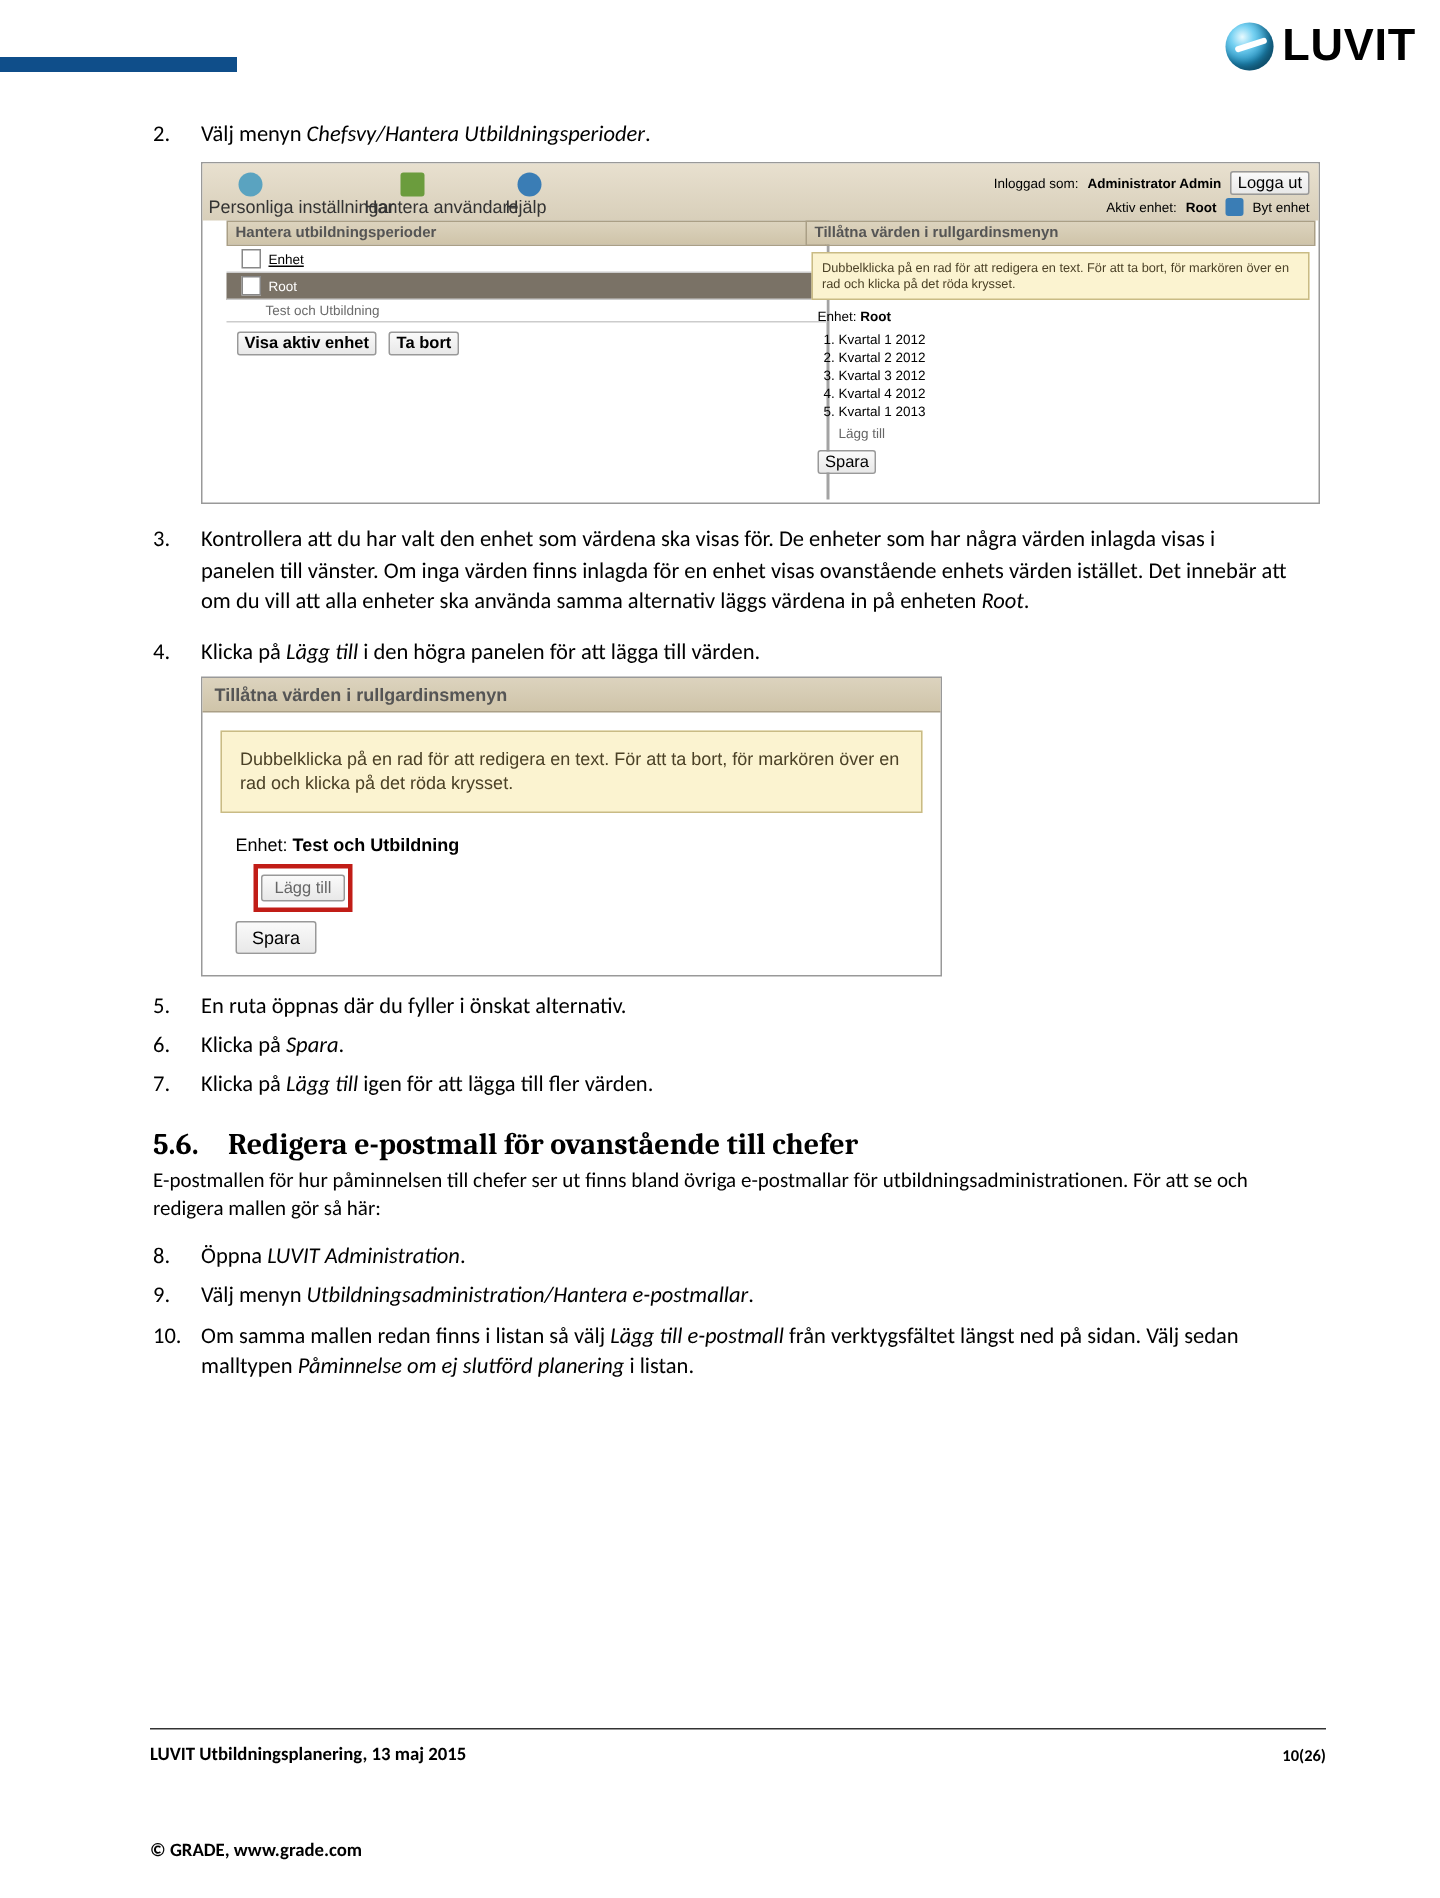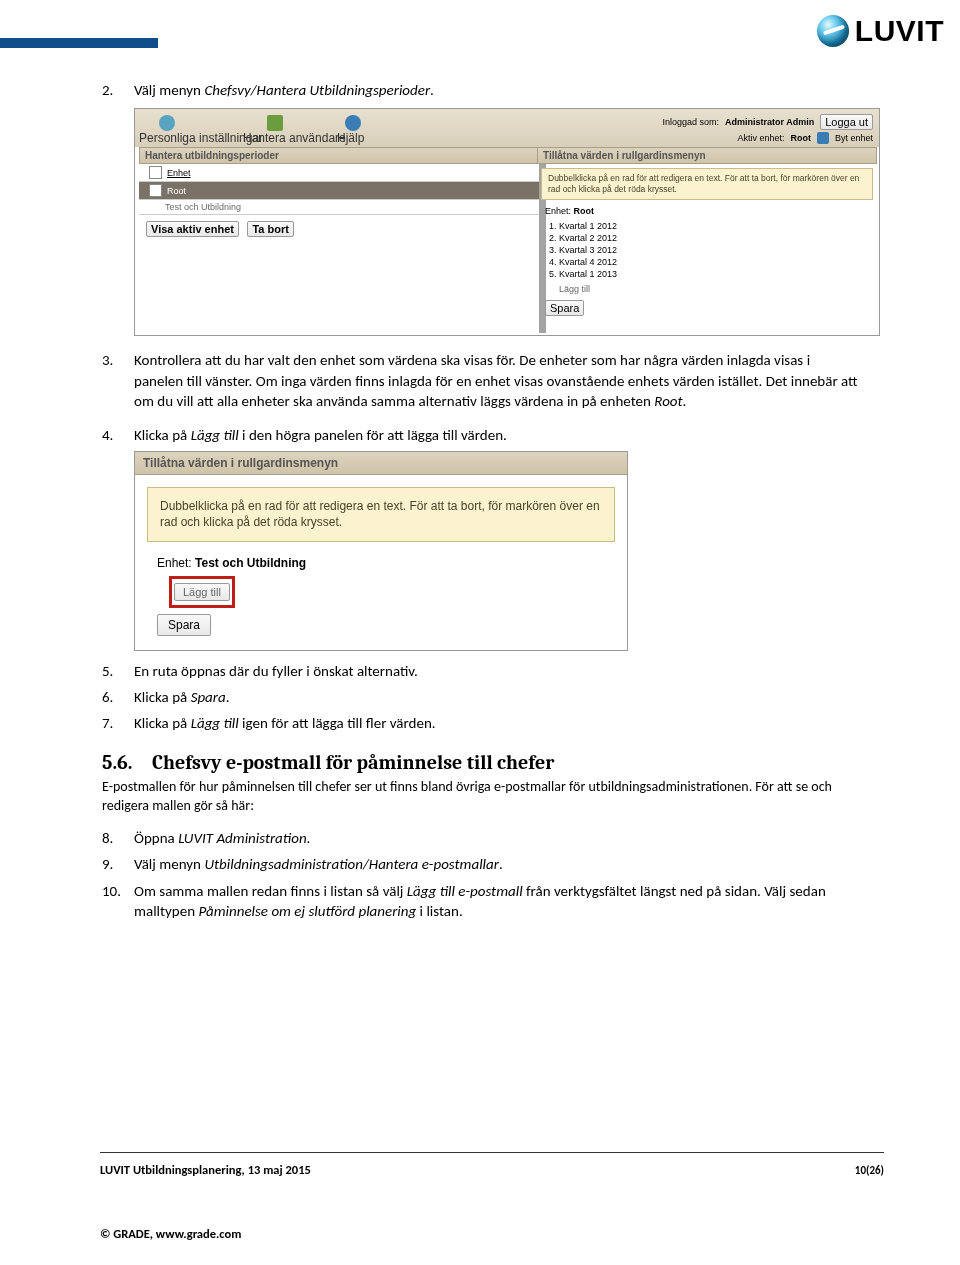--- a/index.html
+++ b/index.html
@@ -22,21 +22,21 @@
   .italic { font-style: italic; }
 
   
   .shot1 { width: 744px; height: 226px; border: 1px solid #999; margin: 8px 0 14px 32px; background:#fff; position: relative; font-family: Arial, sans-serif; }
   .shot1 .topbar { height: 38px; background: linear-gradient(#e8e0cf, #d8cfba); position: relative; }
   .shot1 .topbar .icon { width:16px; height:16px; position:absolute; top:6px; }
   .shot1 .topbar .lbl { position:absolute; top:22px; font-size:12px; color:#333; }
   .shot1 .topright { position:absolute; right:6px; top:4px; font-size:9px; text-align:right; }
   .shot1 .topright .row { display:flex; align-items:center; gap:6px; justify-content:flex-end; padding:1px 0; }
   .shot1 .btn-xs { display:inline-block; border:1px solid #999; background:linear-gradient(#fafafa,#e8e8e8); padding:1px 4px; font-size:11px; border-radius:2px; }
-  .shot1 .panelL { position:absolute; left:4px; top:38px; width:400px; height:186px; border-right:7px solid #a3a3a3; }
+  .shot1 .panelL { position:absolute; left:16px; top:38px; width:400px; height:186px; border-right:2px solid #a3a3a3; }
   .shot1 .panelR { position:absolute; left:402px; top:38px; width:340px; height:186px; }
   .panel-title { background: linear-gradient(#dcd3be,#cfc4a9); border:1px solid #aa9f86; font-size:10px; font-weight:bold; color:#555; padding:2px 5px; margin:0; }
   .shot1 .tree { font-size:9px; }
   .shot1 .tree .row { display:flex; align-items:center; gap:5px; padding:2px 10px; border-bottom:1px solid #ccc; background:#fff;}
   .shot1 .tree .row.sel { background:#7a7266; color:#fff; }
   .shot1 .tree .row.last { color:#6b6b6b; padding-left:26px;}
   .shot1 .tree .chk { width:11px; height:11px; border:1px solid #888; background:#fff; display:inline-block;}
   .shot1 .toolbar { padding:4px 7px; }
   .shot1 .toolbar .btn-xs { margin-right:4px;font-weight:bold; }
 
@@ -184,21 +184,21 @@
       <li><span class="n">5.</span><span>En ruta öppnas där du fyller i önskat alternativ.</span></li>
       <li><span class="n">6.</span>
         <span>Klicka på </span><span class="italic">Spara</span><span>.</span>
       </li>
       <li><span class="n">7.</span>
         <span>Klicka på </span><span class="italic">Lägg till</span><span> igen för att lägga till fler värden.</span>
       </li>
     </ol>
 
     <h3 class="h56">
-      <span class="nn">5.6.</span><span>Chefsvy e-postmall för påminnelse till chefer</span>
+      <span class="nn">5.6.</span><span>Redigera e-postmall för ovanstående till chefer</span>
     </h3>
     <p class="body-text">E-postmallen för hur påminnelsen till chefer ser ut finns bland övriga e-postmallar för utbildningsadministrationen. För att se och redigera mallen gör så här:</p>
 
     <ol class="num">
       <li><span class="n">8.</span>
         <span>Öppna </span><span class="italic">LUVIT Administration</span><span>.</span>
       </li>
       <li><span class="n">9.</span>
         <span>Välj menyn </span><span class="italic">Utbildningsadministration/Hantera e-postmallar</span><span>.</span>
       </li>

